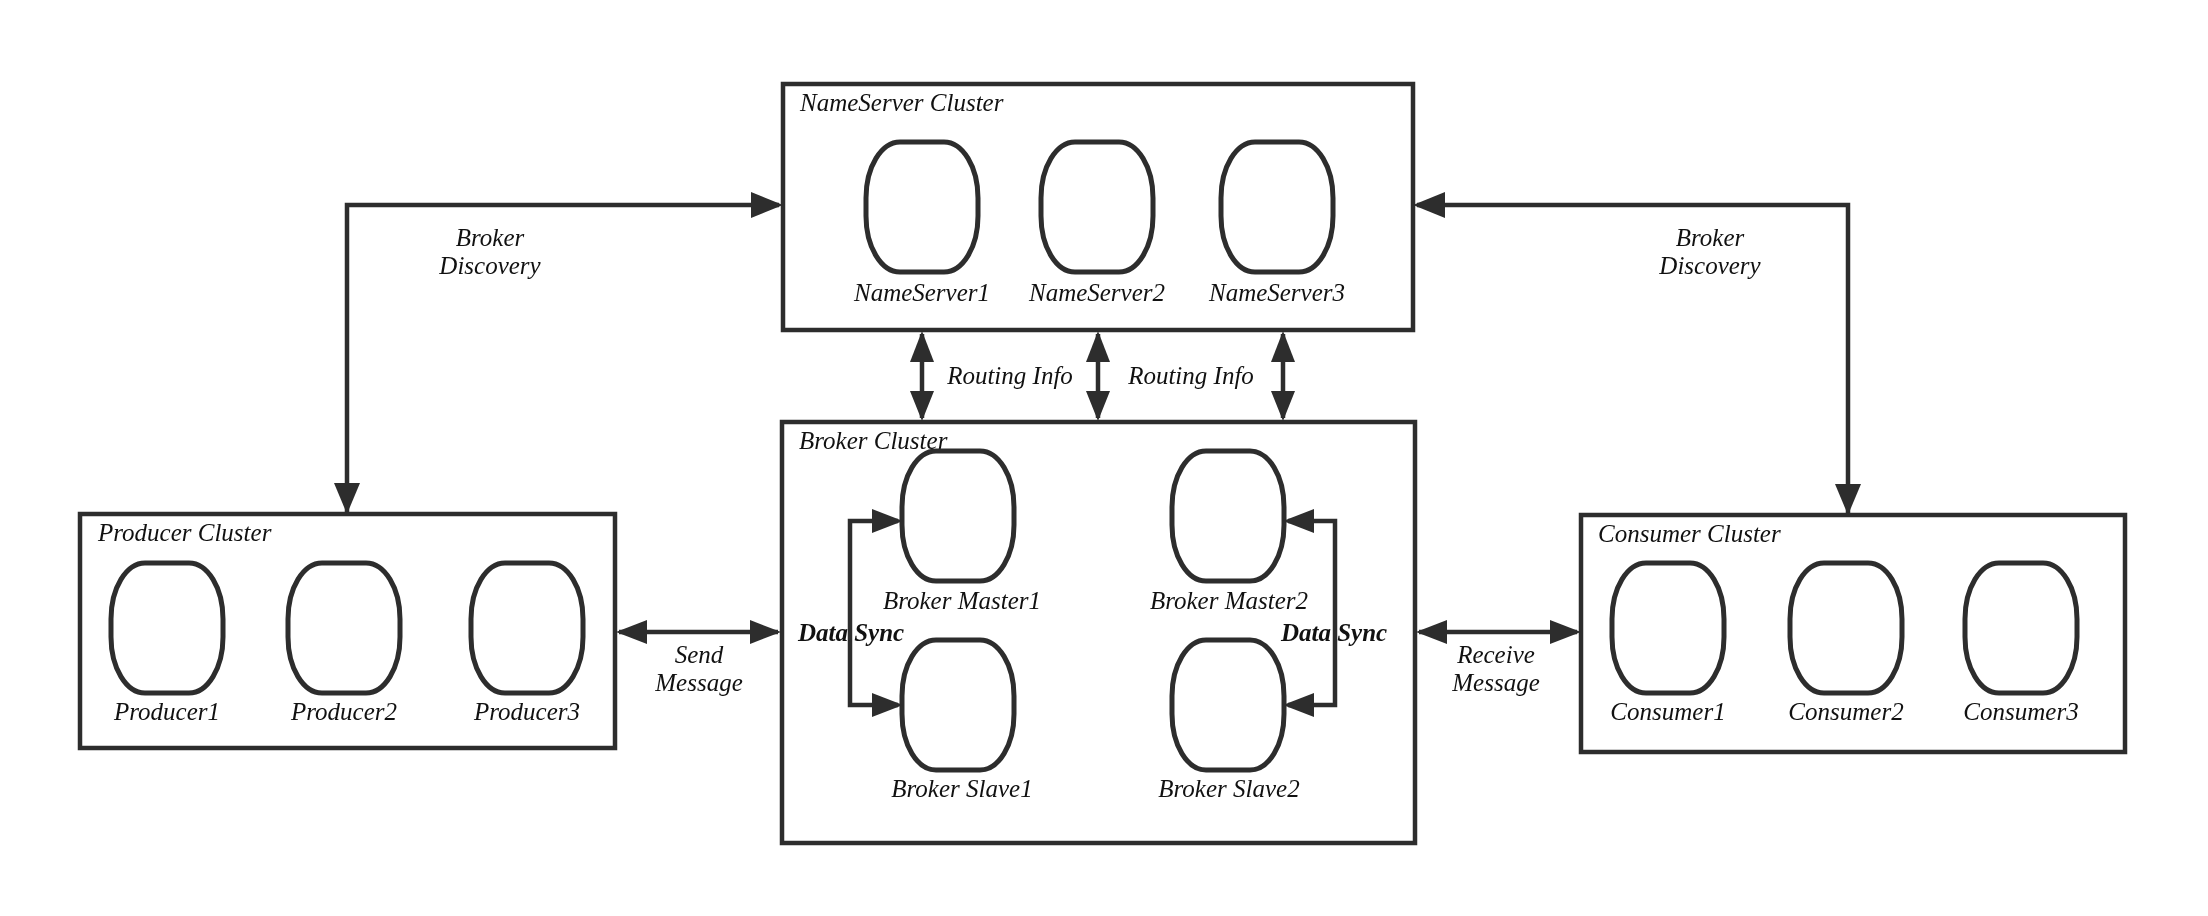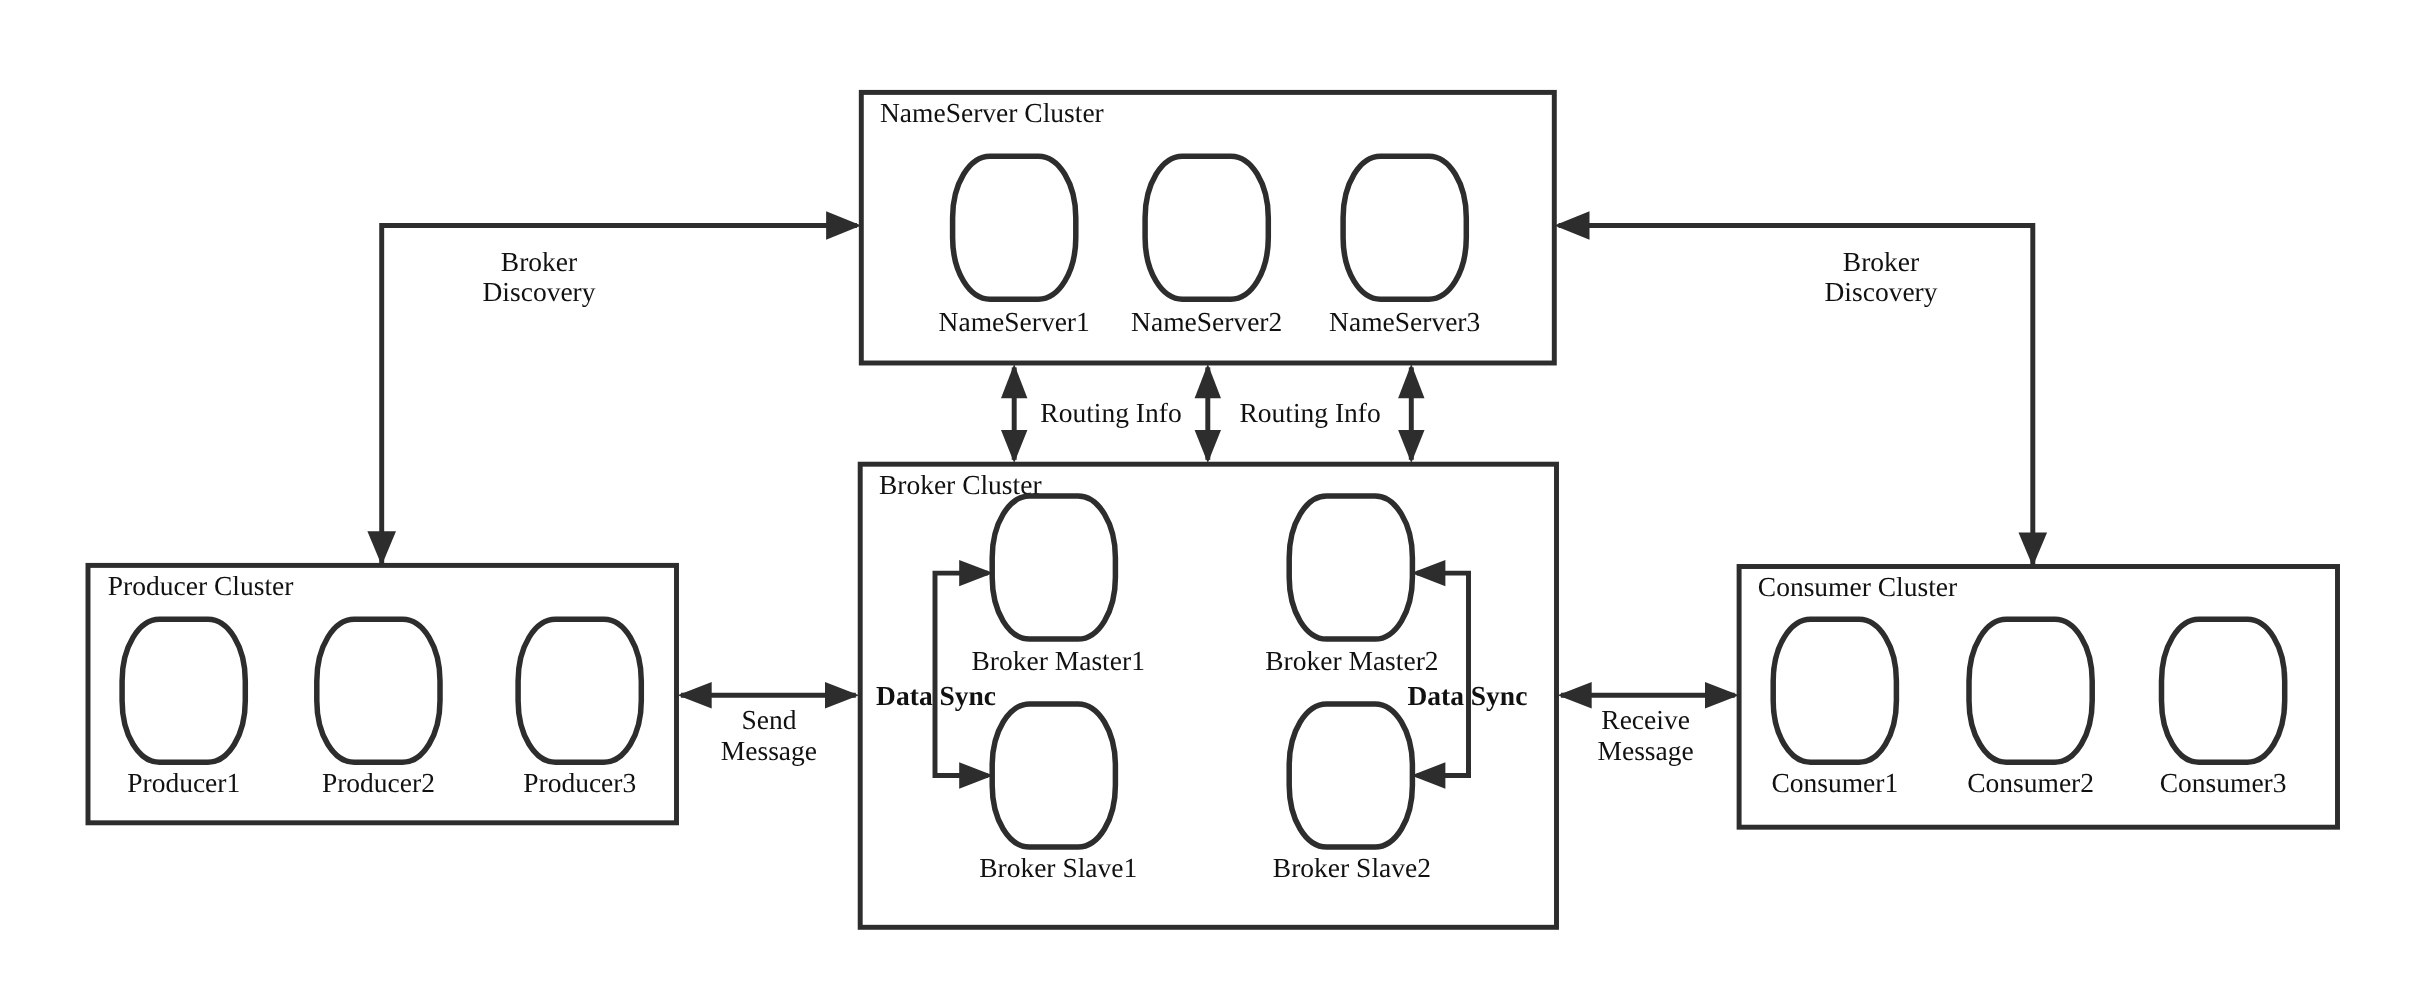--- a/index.html
+++ b/index.html
@@ -6,20 +6,21 @@
     margin: 0;
     padding: 0;
     background: #ffffff;
   }
   #canvas {
     position: relative;
     width: 2208px;
     height: 916px;
     background: #ffffff;
     font-family: "Liberation Serif", "DejaVu Serif", serif;
+    font-style: italic;
   }
   svg { display: block; }
   .box {
     fill: #ffffff;
     stroke: #2d2d2d;
     stroke-width: 4.5;
   }
   .node {
     fill: #ffffff;
     stroke: #2d2d2d;

